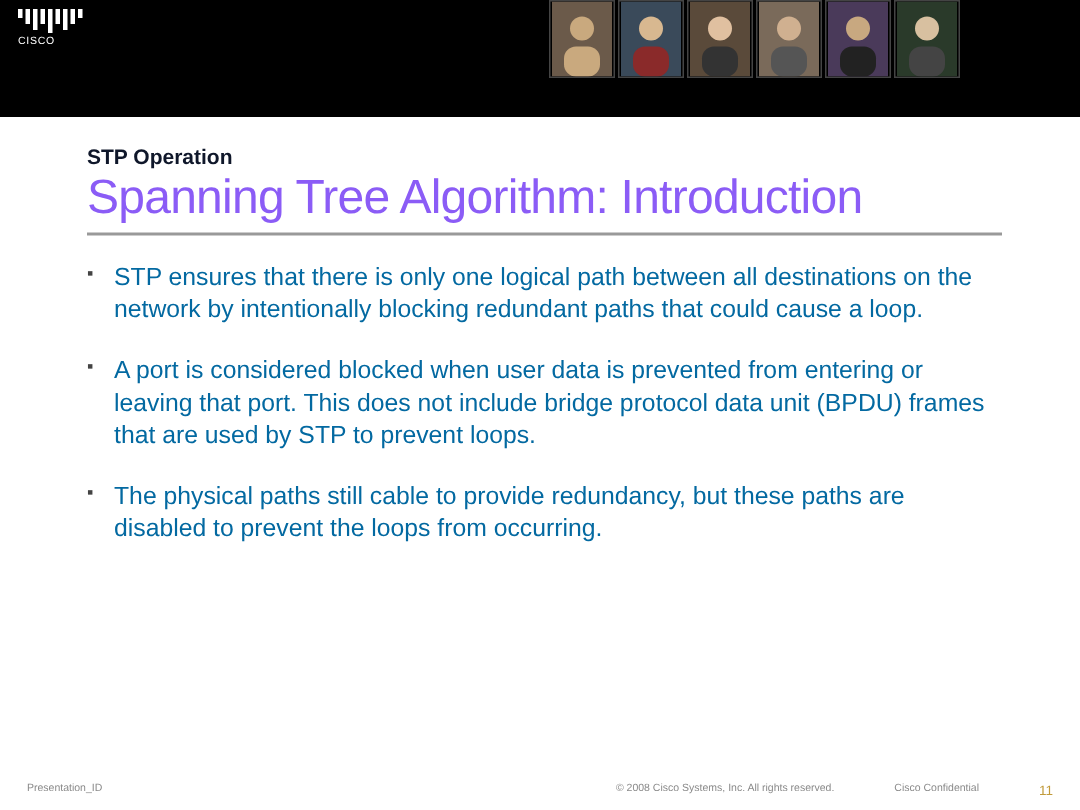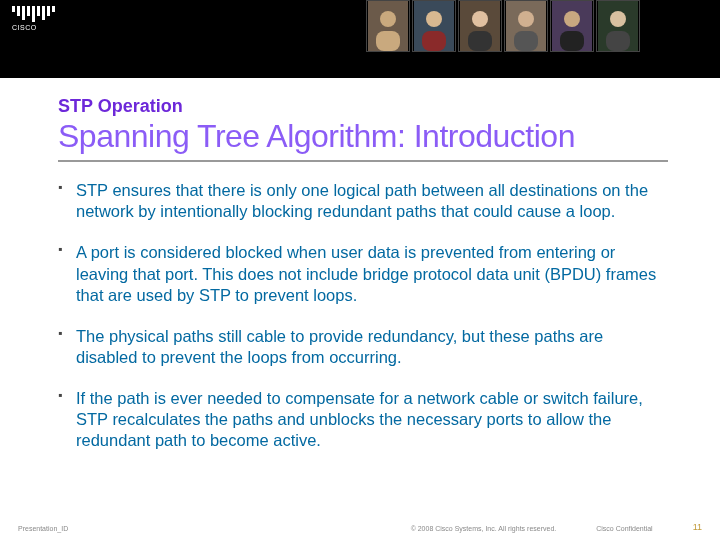--- a/index.html
+++ b/index.html
@@ -6,27 +6,27 @@
   html, body { width: 720px; height: 540px; font-family: Arial, Helvetica, sans-serif; background: #fff; overflow: hidden; }
   .slide { width: 720px; height: 540px; position: relative; display: flex; flex-direction: column; }
   .banner { width: 100%; height: 78px; background: #000; position: relative; }
   .logo { position: absolute; left: 12px; top: 6px; color: #fff; font-size: 7px; letter-spacing: 0.5px; }
   .logo-bars { display: flex; gap: 2px; margin-bottom: 2px; }
   .logo-bars span { display: inline-block; width: 3px; background: #fff; }
   .photo-strip { position: absolute; right: 80px; top: 0; height: 52px; display: flex; gap: 2px; }
   .photo { width: 44px; height: 52px; border: 1px solid #444; display: flex; align-items: center; justify-content: center; }
   .photo svg { width: 100%; height: 100%; }
   .content { flex: 1; padding: 18px 52px 0 58px; }
-  .pretitle { font-size: 18px; font-weight: bold; color: #6d28d9; margin-bottom: 2px; }
+  .pretitle { font-size: 14px; font-weight: bold; color: #0f172a; margin-bottom: 2px; }
   .title { font-size: 32px; font-weight: normal; color: #8b5cf6; letter-spacing: -0.5px; line-height: 1.1; }
   .rule { border: none; border-top: 2px solid #999; margin-top: 6px; margin-bottom: 18px; }
   ul.bullets { list-style: none; }
   ul.bullets > li { position: relative; padding-left: 18px; font-size: 16.5px; line-height: 1.28; color: #0369a1; margin-bottom: 20px; }
   ul.bullets > li::before { content: "▪"; position: absolute; left: 0; top: 0; color: #444; font-size: 12px; }
-  .footer { position: absolute; bottom: 8px; left: 0; width: 100%; display: flex; align-items: flex-end; font-size: 7px; color: #8a8a8a; padding: 0 18px; }
+  .footer { position: absolute; bottom: 8px; left: 0; width: 100%; display: flex; align-items: flex-start; font-size: 7px; color: #8a8a8a; padding: 0 18px; }
   .footer .fid { flex: 0 0 auto; }
   .footer .spacer { flex: 1; }
   .footer .copy { margin-right: 40px; }
   .footer .conf { margin-right: 40px; }
   .footer .pg { color: #c19a3a; font-size: 9px; }
 </style>
 </head>
 <body>
 
 <div class="slide">
@@ -93,21 +93,20 @@
   </div>
 
   <div class="content">
     <div class="pretitle">STP Operation</div>
     <div class="title">Spanning Tree Algorithm: Introduction</div>
     <hr class="rule">
     <ul class="bullets">
       <li>STP ensures that there is only one logical path between all destinations on the network by intentionally blocking redundant paths that could cause a loop.</li>
       <li>A port is considered blocked when user data is prevented from entering or leaving that port. This does not include bridge protocol data unit (BPDU) frames that are used by STP to prevent loops.</li>
       <li>The physical paths still cable to provide redundancy, but these paths are disabled to prevent the loops from occurring.</li>
-      <li>If the path is ever needed to compensate for a network cable or switch failure, STP recalculates the paths and unblocks the necessary ports to allow the redundant path to become active.</li>
     </ul>
   </div>
 
   <div class="footer">
     <span class="fid">Presentation_ID</span>
     <span class="spacer"></span>
     <span class="copy">© 2008 Cisco Systems, Inc. All rights reserved.</span>
     <span class="conf">Cisco Confidential</span>
     <span class="pg">11</span>
   </div>

